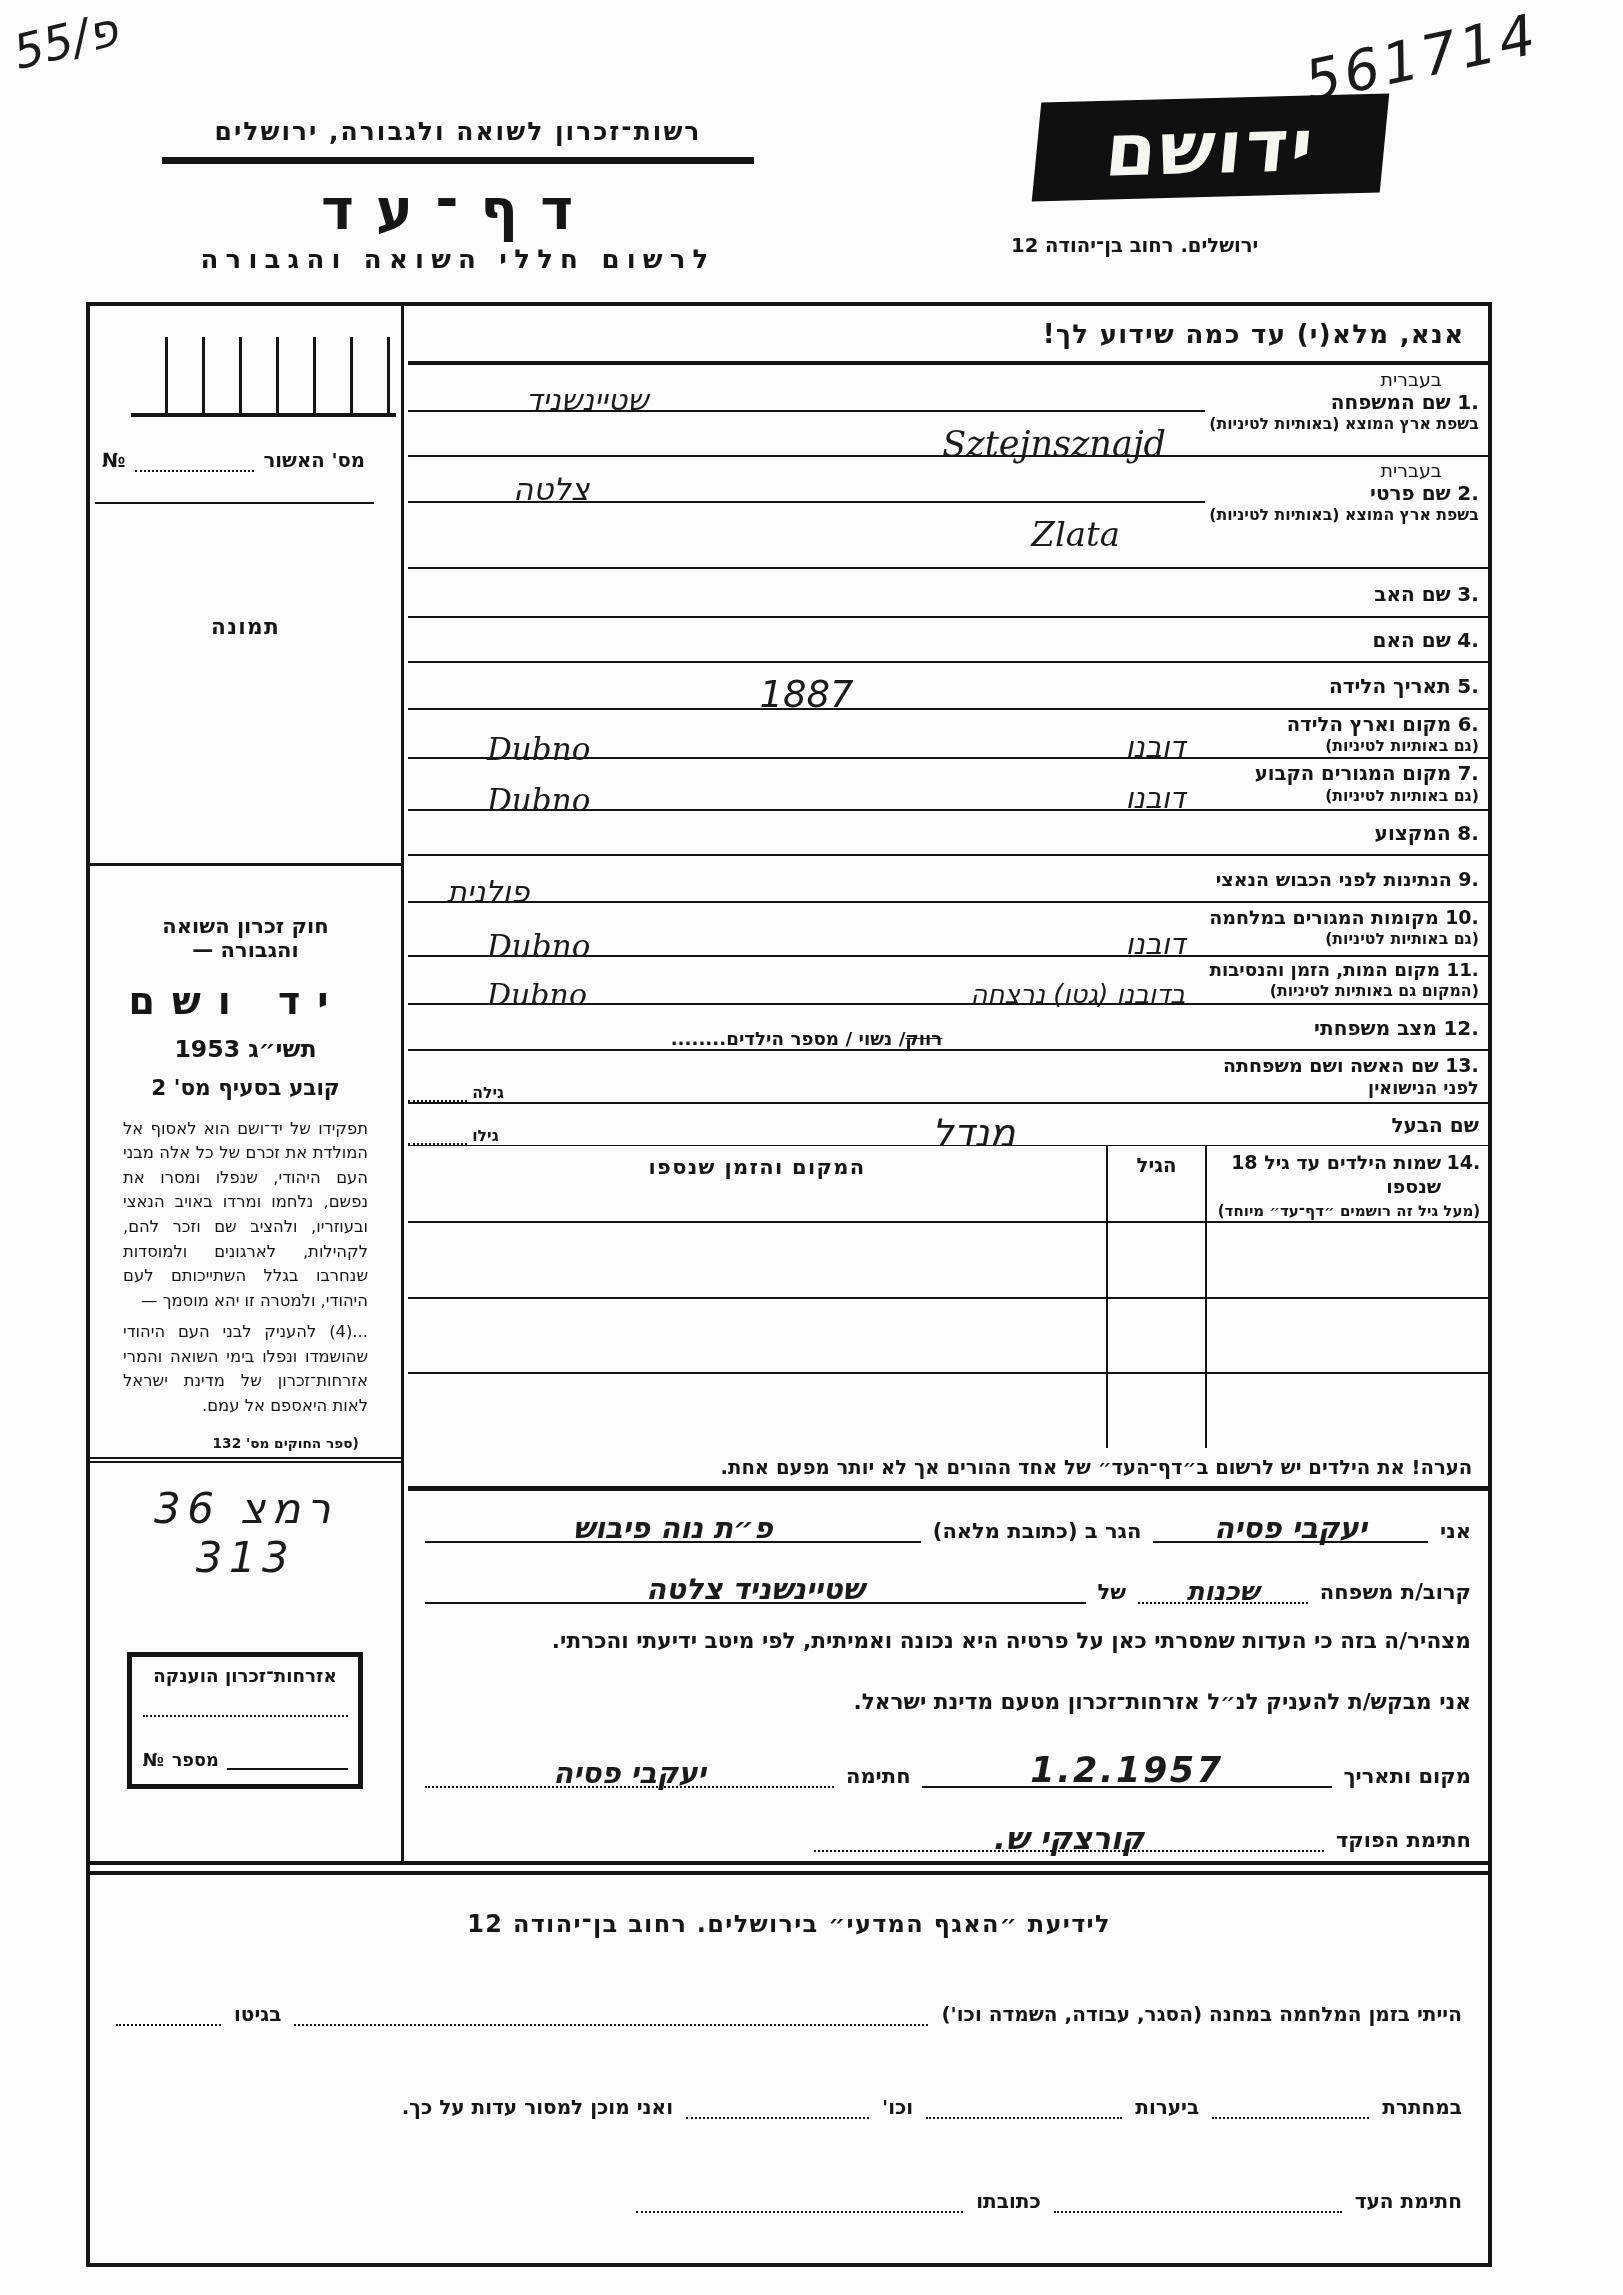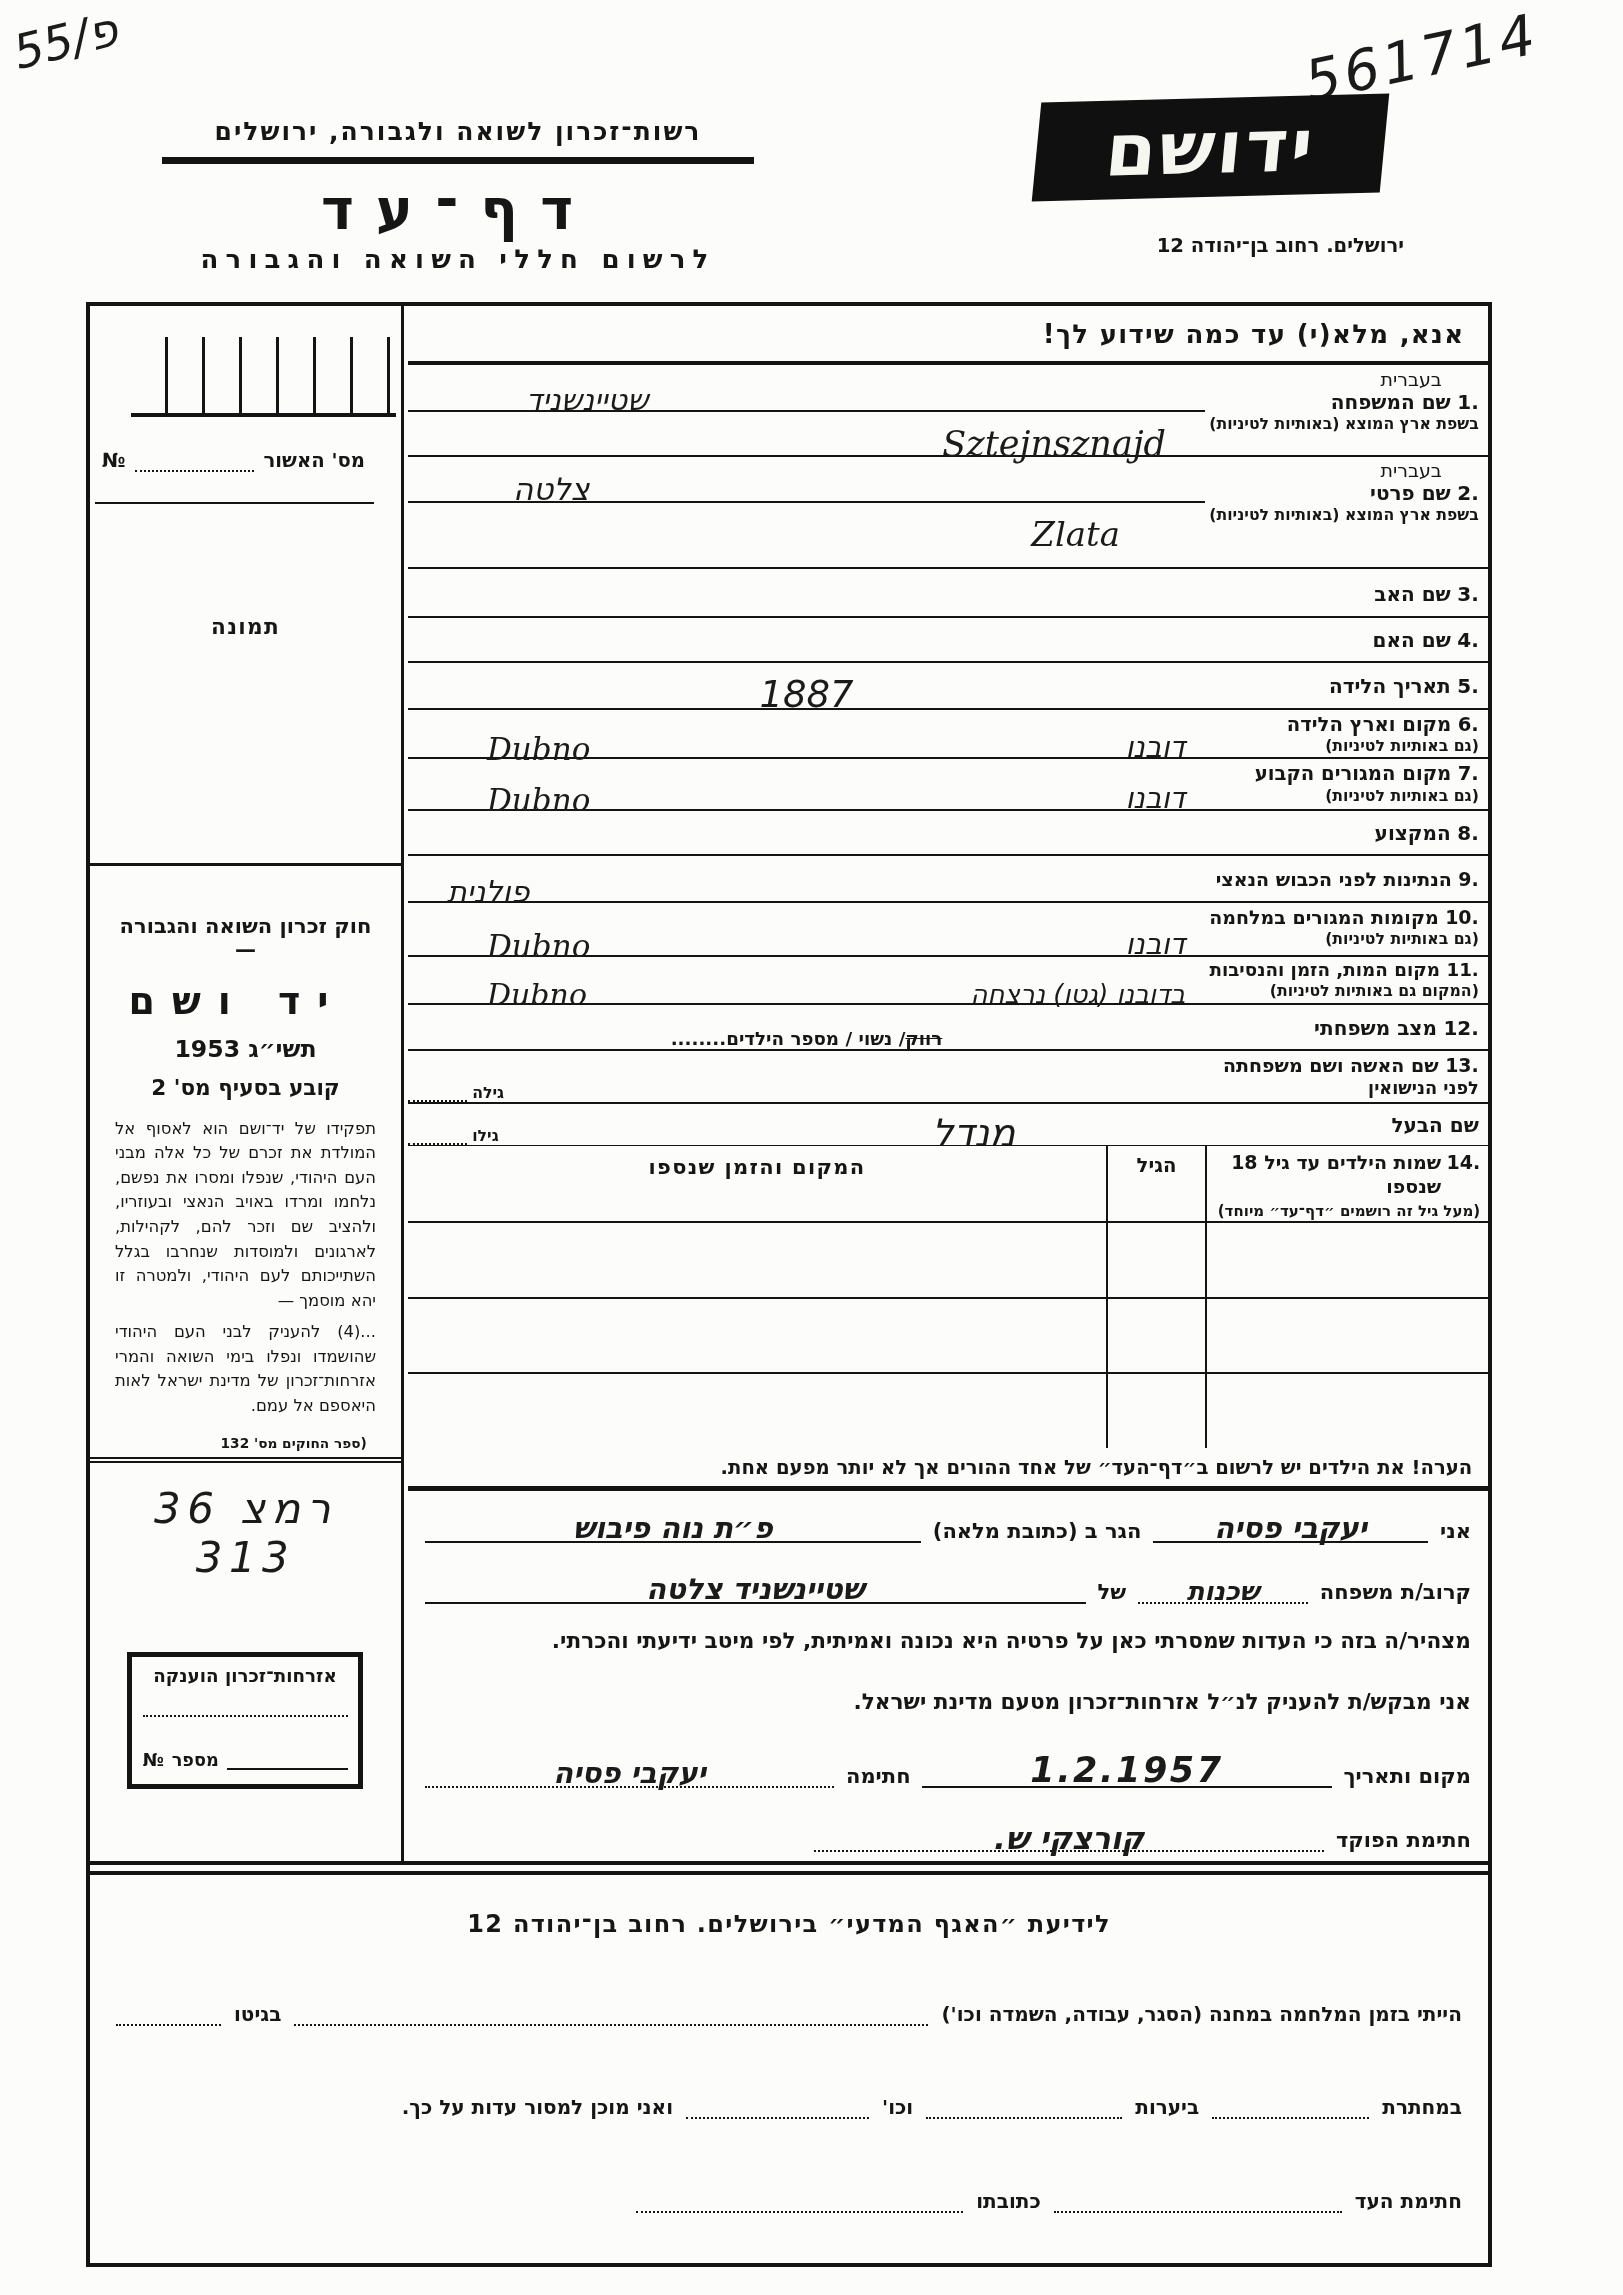--- a/index.html
+++ b/index.html
@@ -17,36 +17,36 @@
 
   
   .masthead { position:absolute; top:117px; left:162px; width:592px; text-align:center; }
   .authority { font-size:25px; font-weight:bold; letter-spacing:2px; padding-bottom:10.5px; border-bottom:7.2px solid #141414; }
   .form-title { margin-top:13px; font-size:56px; font-weight:bold; letter-spacing:22px; }
   .form-sub { margin-top:2.6px; font-size:26px; font-weight:bold; letter-spacing:7.2px; }
 
   .logo { position:absolute; top:98px; left:1037px; width:347px; height:99px; background:#101010;
           transform:skewX(-7deg) rotate(-1.5deg); display:flex; align-items:center; justify-content:center; }
   .logo span { color:#f6f6f1; font-size:73px; font-weight:bold; letter-spacing:2.6px; }
-  .logo-address { position:absolute; top:234px; left:1011px; width:393px; text-align:right; font-size:19.6px; font-weight:bold; }
+  .logo-address { position:absolute; top:234px; left:1011px; width:393px; text-align:left; font-size:19.6px; font-weight:bold; }
 
   
   .formbox { position:absolute; top:302px; left:86px; width:1406px; height:1965px; border:4.6px solid #141414; }
 
   
   .leftcol { position:absolute; top:0; left:0; width:314px; height:1555px; border-left:0; border-right:3.9px solid #141414; }
   .ticks { position:absolute; top:31px; left:41px; width:265px; height:80px; border-bottom:4.6px solid #141414;
            background:repeating-linear-gradient(90deg, transparent 0 34px, #141414 34px 37px); }
   .approval { position:absolute; top:143px; left:11.8px; right:36px; display:flex; align-items:flex-end; gap:9.2px; font-size:19.6px; }
   .approval .dots { flex:1; border-bottom:2.6px dotted #141414; height:22px; }
   .approval-rule { position:absolute; top:196px; left:5.2px; right:27.5px; border-top:2.6px solid #141414; }
   .photo-label { position:absolute; top:308px; left:0; right:0; text-align:center; font-size:21.6px; font-weight:bold; letter-spacing:1.3px; }
 
   .lawbox { position:absolute; top:557px; left:0; right:0; height:600px; border-top:3.3px solid #141414;
-            border-bottom:6.5px double #141414; padding:0 25px; text-align:center; overflow:hidden; }
+            border-bottom:6.5px double #141414; padding:0 33px; text-align:center; overflow:hidden; }
   .law-heading { margin-top:48px; font-size:21px; font-weight:bold; }
   .law-title   { margin-top:17px; font-size:38px; font-weight:bold; letter-spacing:17px; padding-right:17px; }
   .law-year    { margin-top:11.8px; font-size:23.6px; font-weight:bold; }
   .law-intro   { margin-top:11.8px; font-size:21.6px; font-weight:bold; }
   .law-text    { margin-top:17px; font-size:16.4px; line-height:1.5; text-align:justify; }
   .law-clause  { margin-top:6.5px; font-size:16.4px; line-height:1.5; text-align:justify; }
   .law-source  { margin-top:14.4px; font-size:13.7px; font-weight:bold; text-align:right; padding-right:9.2px; line-height:1.5; }
   .archive-note { position:absolute; top:1178px; left:13px; right:13px; direction:ltr; text-align:center;
                   font-size:42px; letter-spacing:6.5px; }
   .stampbox { position:absolute; top:1346px; left:37px; width:236px; height:137px; border:5.9px solid #141414; padding:7.9px 10.5px; }

